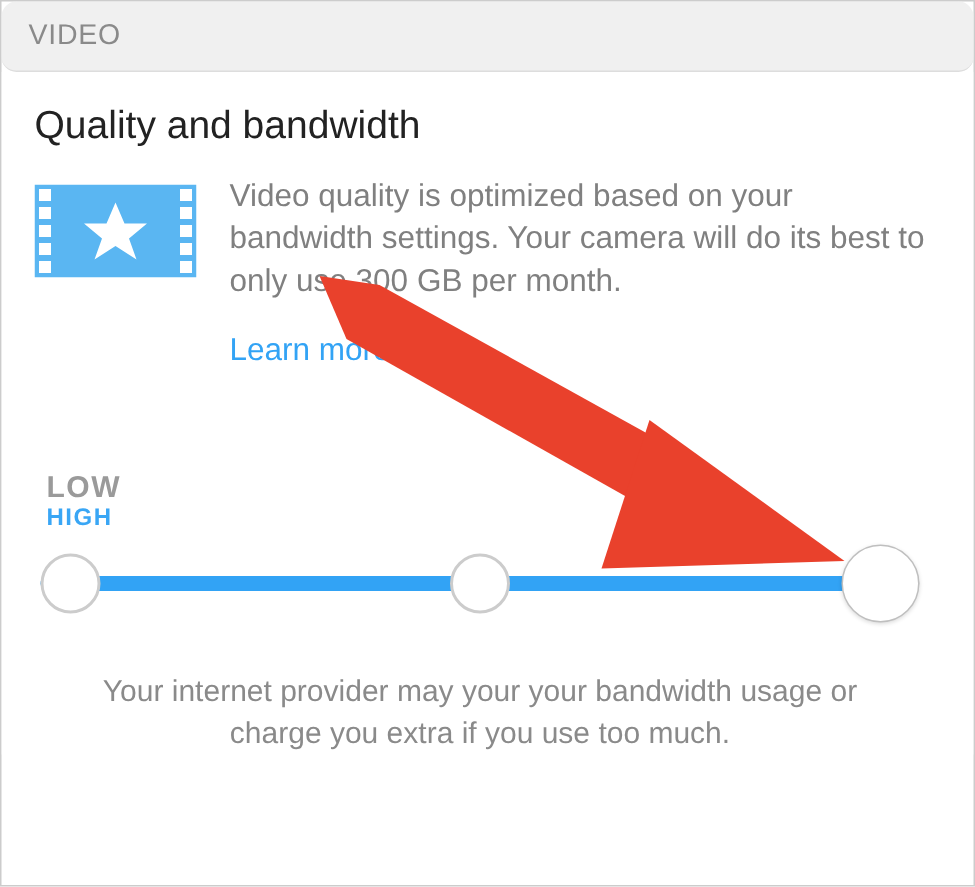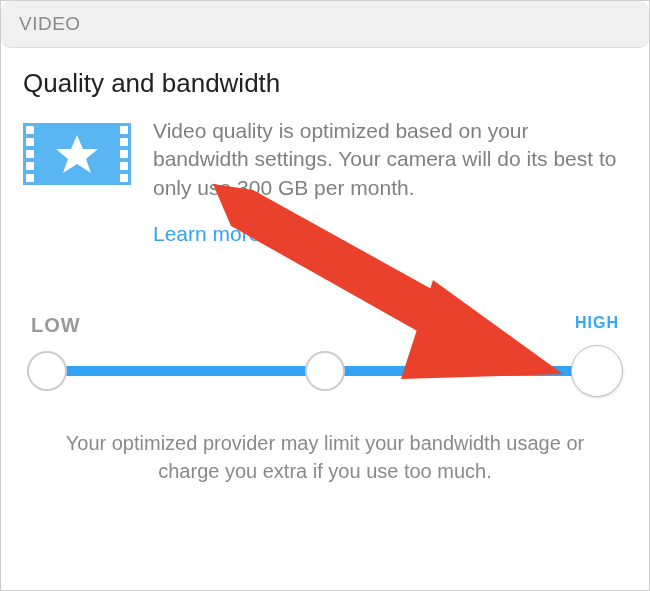--- a/index.html
+++ b/index.html
@@ -13,21 +13,21 @@
     .header-bar {
       background: #f0f0f0;
       border-bottom: 1px solid #ddd;
       padding: 12px 18px;
       color: #8a8a8a;
       font-size: 19px;
       letter-spacing: 0.5px;
       border-radius: 10px;
     }
     .content {
-      padding: 20px 22px 0 22px;
+      padding: 20px 32px 0 22px;
       background: #fff;
     }
     .section-title {
       color: #222;
       font-size: 26px;
       font-weight: 400;
       margin-bottom: 18px;
     }
     .info-row {
       display: flex;
@@ -59,20 +59,21 @@
     .slider-area {
       position: relative;
       margin-top: 68px;
       padding: 0 0;
     }
     .labels-row {
       display: flex;
       justify-content: space-between;
       padding: 0 8px;
       margin-bottom: 6px;
+      flex-direction: column;
     }
     .label-low {
       color: #9a9a9a;
       font-size: 20px;
       font-weight: 700;
       letter-spacing: 1px;
     }
     .label-high {
       color: #39a6f5;
       font-size: 16px;
@@ -185,14 +186,14 @@
     </div>
     <div class="track-wrap">
       <div class="rail"></div>
       <div class="fill" id="slider-fill" style="width: 93%;"></div>
       <div class="tick" style="left:4%;"></div>
       <div class="tick" style="left:50%;"></div>
       <div class="tick selected" style="left:95%;"></div>
     </div>
   </div>
 
-  <div class="disclaimer">Your optimized provider may limit your bandwidth usage or charge you extra if you use too much.</div>
+  <div class="disclaimer">Your internet provider may your your bandwidth usage or charge you extra if you use too much.</div>
 </div>
 
 </body></html>

